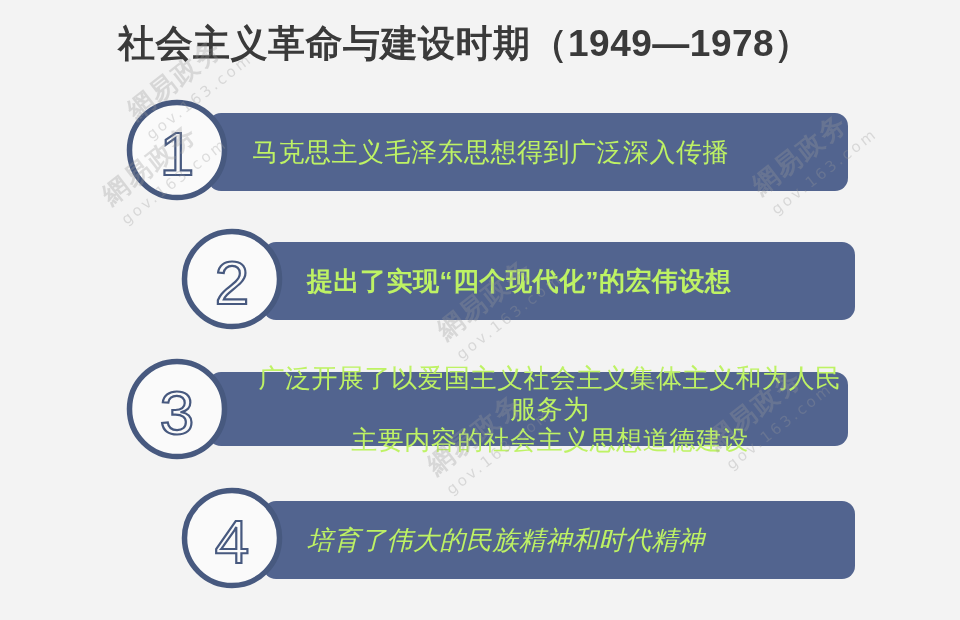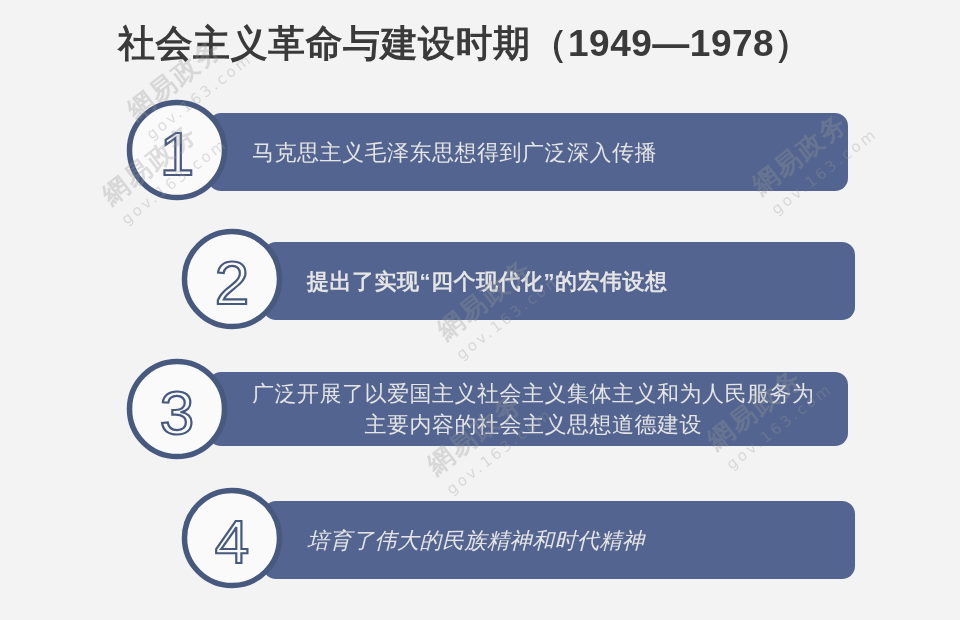--- a/index.html
+++ b/index.html
@@ -74,22 +74,22 @@
   .bar {
     position: absolute;
     background: #52648f;
     border-radius: 13px;
     box-sizing: border-box;
     display: flex;
     align-items: center;
     z-index: 2;
   }
   .bar-text {
-    color: #e5e5e5;
-    font-size: 22px;
+    color: #bef264;
+    font-size: 26px;
     line-height: 31px;
     letter-spacing: 0.5px;
     white-space: pre-line;
     padding-left: 0;
   }
   .badge {
     position: absolute;
     z-index: 3;
     width: 104px;
     height: 104px;

